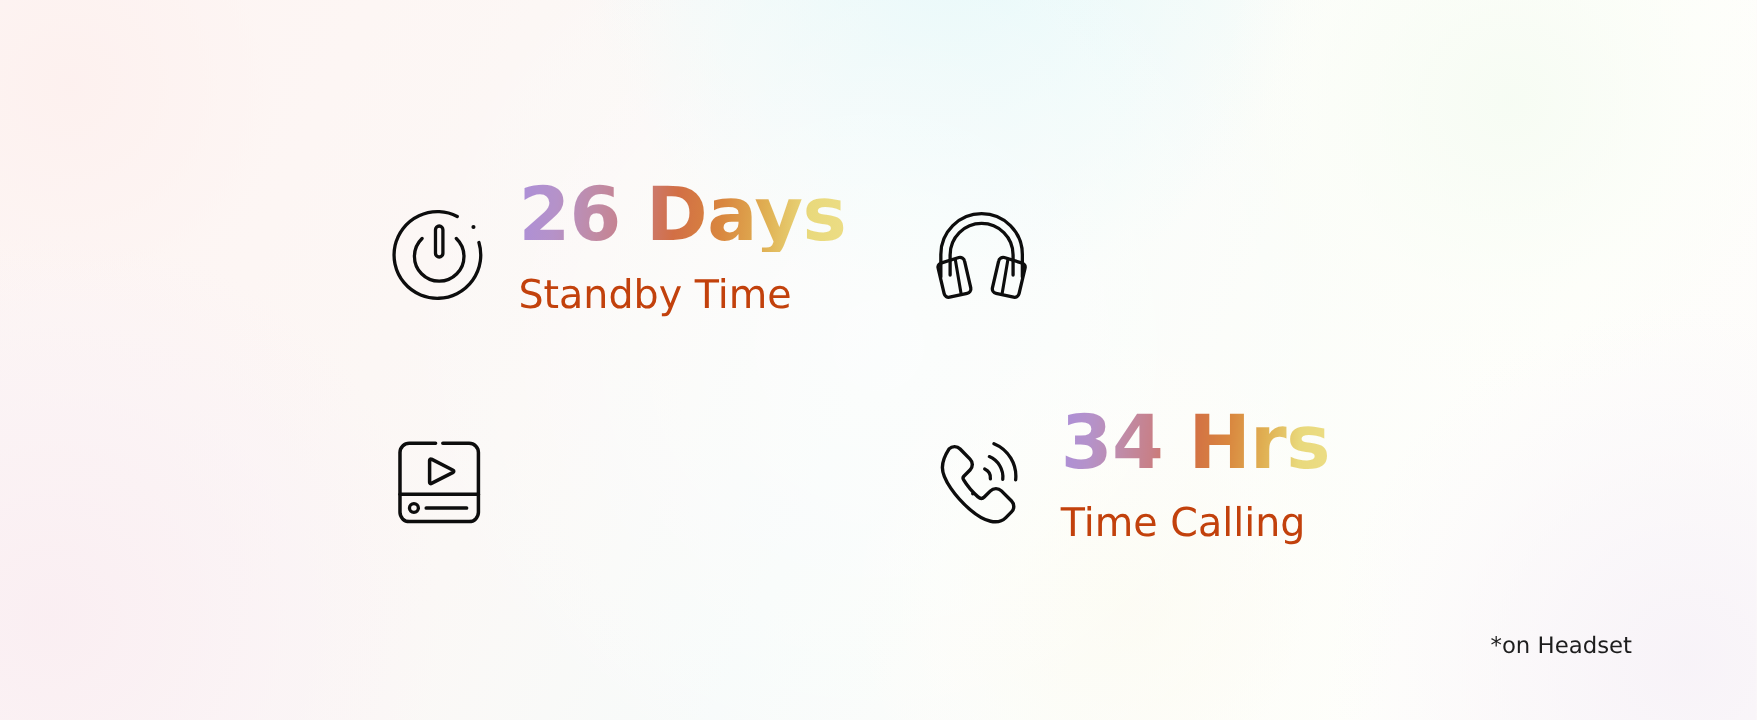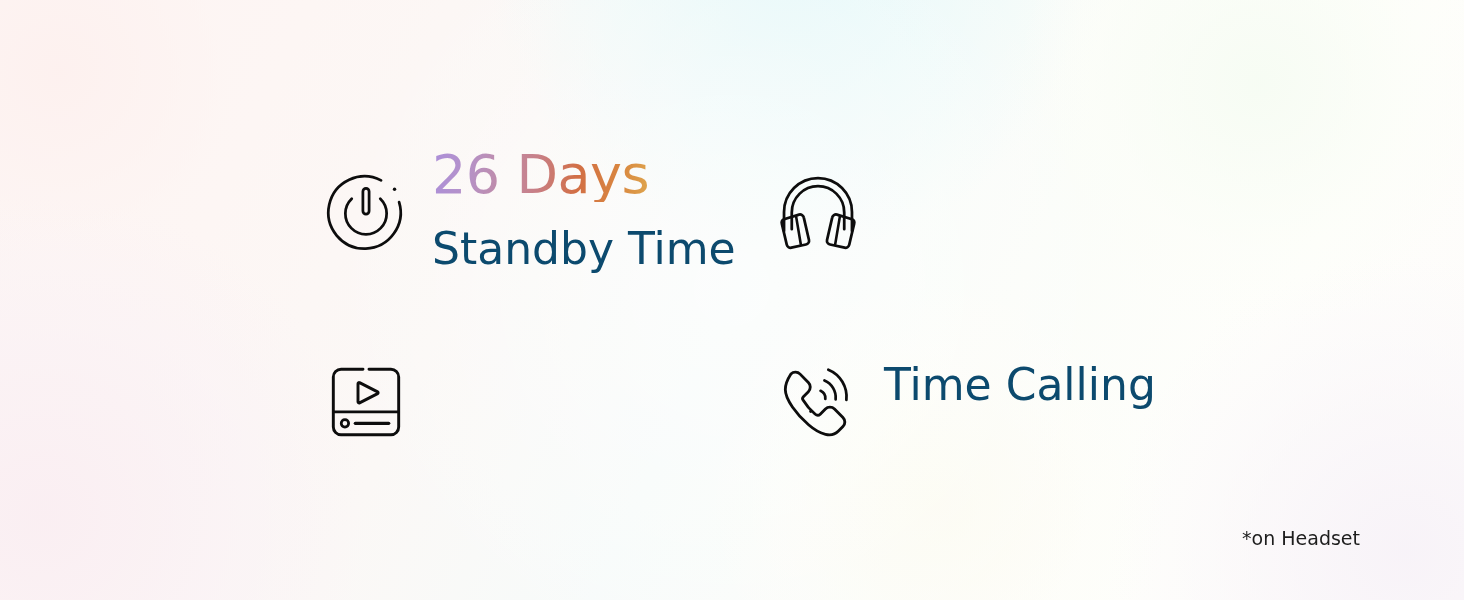--- a/index.html
+++ b/index.html
@@ -122,22 +122,22 @@
   }
 
   .stat-text {
     padding-left: 18px;
     display: flex;
     flex-direction: column;
   }
 
   .stat-value {
     font-family: "DejaVu Sans", sans-serif;
-    font-size: 54px;
-    font-weight: 400;
+    font-size: 62px;
+    font-weight: 700;
     line-height: 1.0;
     letter-spacing: -0.5px;
     white-space: nowrap;
     background-image: linear-gradient(96deg,
       #ac8fd9 0%,
       #b592c9 12%,
       #c08ba6 24%,
       #c87f86 35%,
       #d26f45 48%,
       #d9873f 62%,
@@ -145,25 +145,25 @@
       #e9d97c 88%,
       #ecdd85 100%);
     -webkit-background-clip: text;
     background-clip: text;
     color: transparent;
     -webkit-text-fill-color: transparent;
   }
 
   .stat-label {
     font-family: "DejaVu Sans", sans-serif;
-    font-size: 44px;
+    font-size: 33px;
     font-weight: 400;
-    color: #0c4a6e;
+    color: #c2410c;
     line-height: 1.0;
-    margin-top: 25px;
+    margin-top: 19px;
     white-space: nowrap;
   }
 
   .footnote {
     position: absolute;
     right: 104px;
     top: 527px;
     font-family: "DejaVu Sans", sans-serif;
     font-size: 19px;
     font-weight: 400;
@@ -233,20 +233,21 @@
       <div class="stat-icon">
         <svg viewBox="0 0 100 100" fill="none" xmlns="http://www.w3.org/2000/svg">
           <path d="M18.5 17.5 A7.5 7.5 0 0 1 29.2 17.6 L38.8 27.4 A7.5 7.5 0 0 1 38.8 38.0 L33.0 43.8 A3 3 0 0 0 32.6 47.6 C36.0 53.2 41.0 59.2 46.5 64.0 C49.0 66.2 51.0 65.8 52.6 64.2 L58.6 58.2 A7.5 7.5 0 0 1 69.2 58.2 L79.0 68.0 A7.5 7.5 0 0 1 79.0 78.6 L73.5 84.1 C66.0 91.6 53.0 88.6 39.0 76.5 C25.0 64.4 12.0 47.0 12.0 35.5 C12.0 30.0 13.0 26.0 18.5 17.5 Z" stroke="#0d0d0d" stroke-width="3.3" stroke-linejoin="round"></path>
           <circle cx="41.5" cy="61.0" r="1.7" fill="#0d0d0d"></circle>
           <path d="M58.5 46.5 A9.5 9.5 0 0 0 53.0 37.0" stroke="#0d0d0d" stroke-width="3.2" stroke-linecap="round"></path>
           <path d="M70.5 47.0 A21.5 21.5 0 0 0 57.5 25.0" stroke="#0d0d0d" stroke-width="3.2" stroke-linecap="round"></path>
           <path d="M83.0 47.5 A34 34 0 0 0 62.0 12.5" stroke="#0d0d0d" stroke-width="3.2" stroke-linecap="round"></path>
         </svg>
       </div>
       <div class="stat-text">
+        <div class="stat-value">34 Hrs</div>
         <div class="stat-label">Time Calling</div>
       </div>
     </div>
 
   </div>
 
   <div class="footnote">*on Headset</div>
 
 </div>
 

